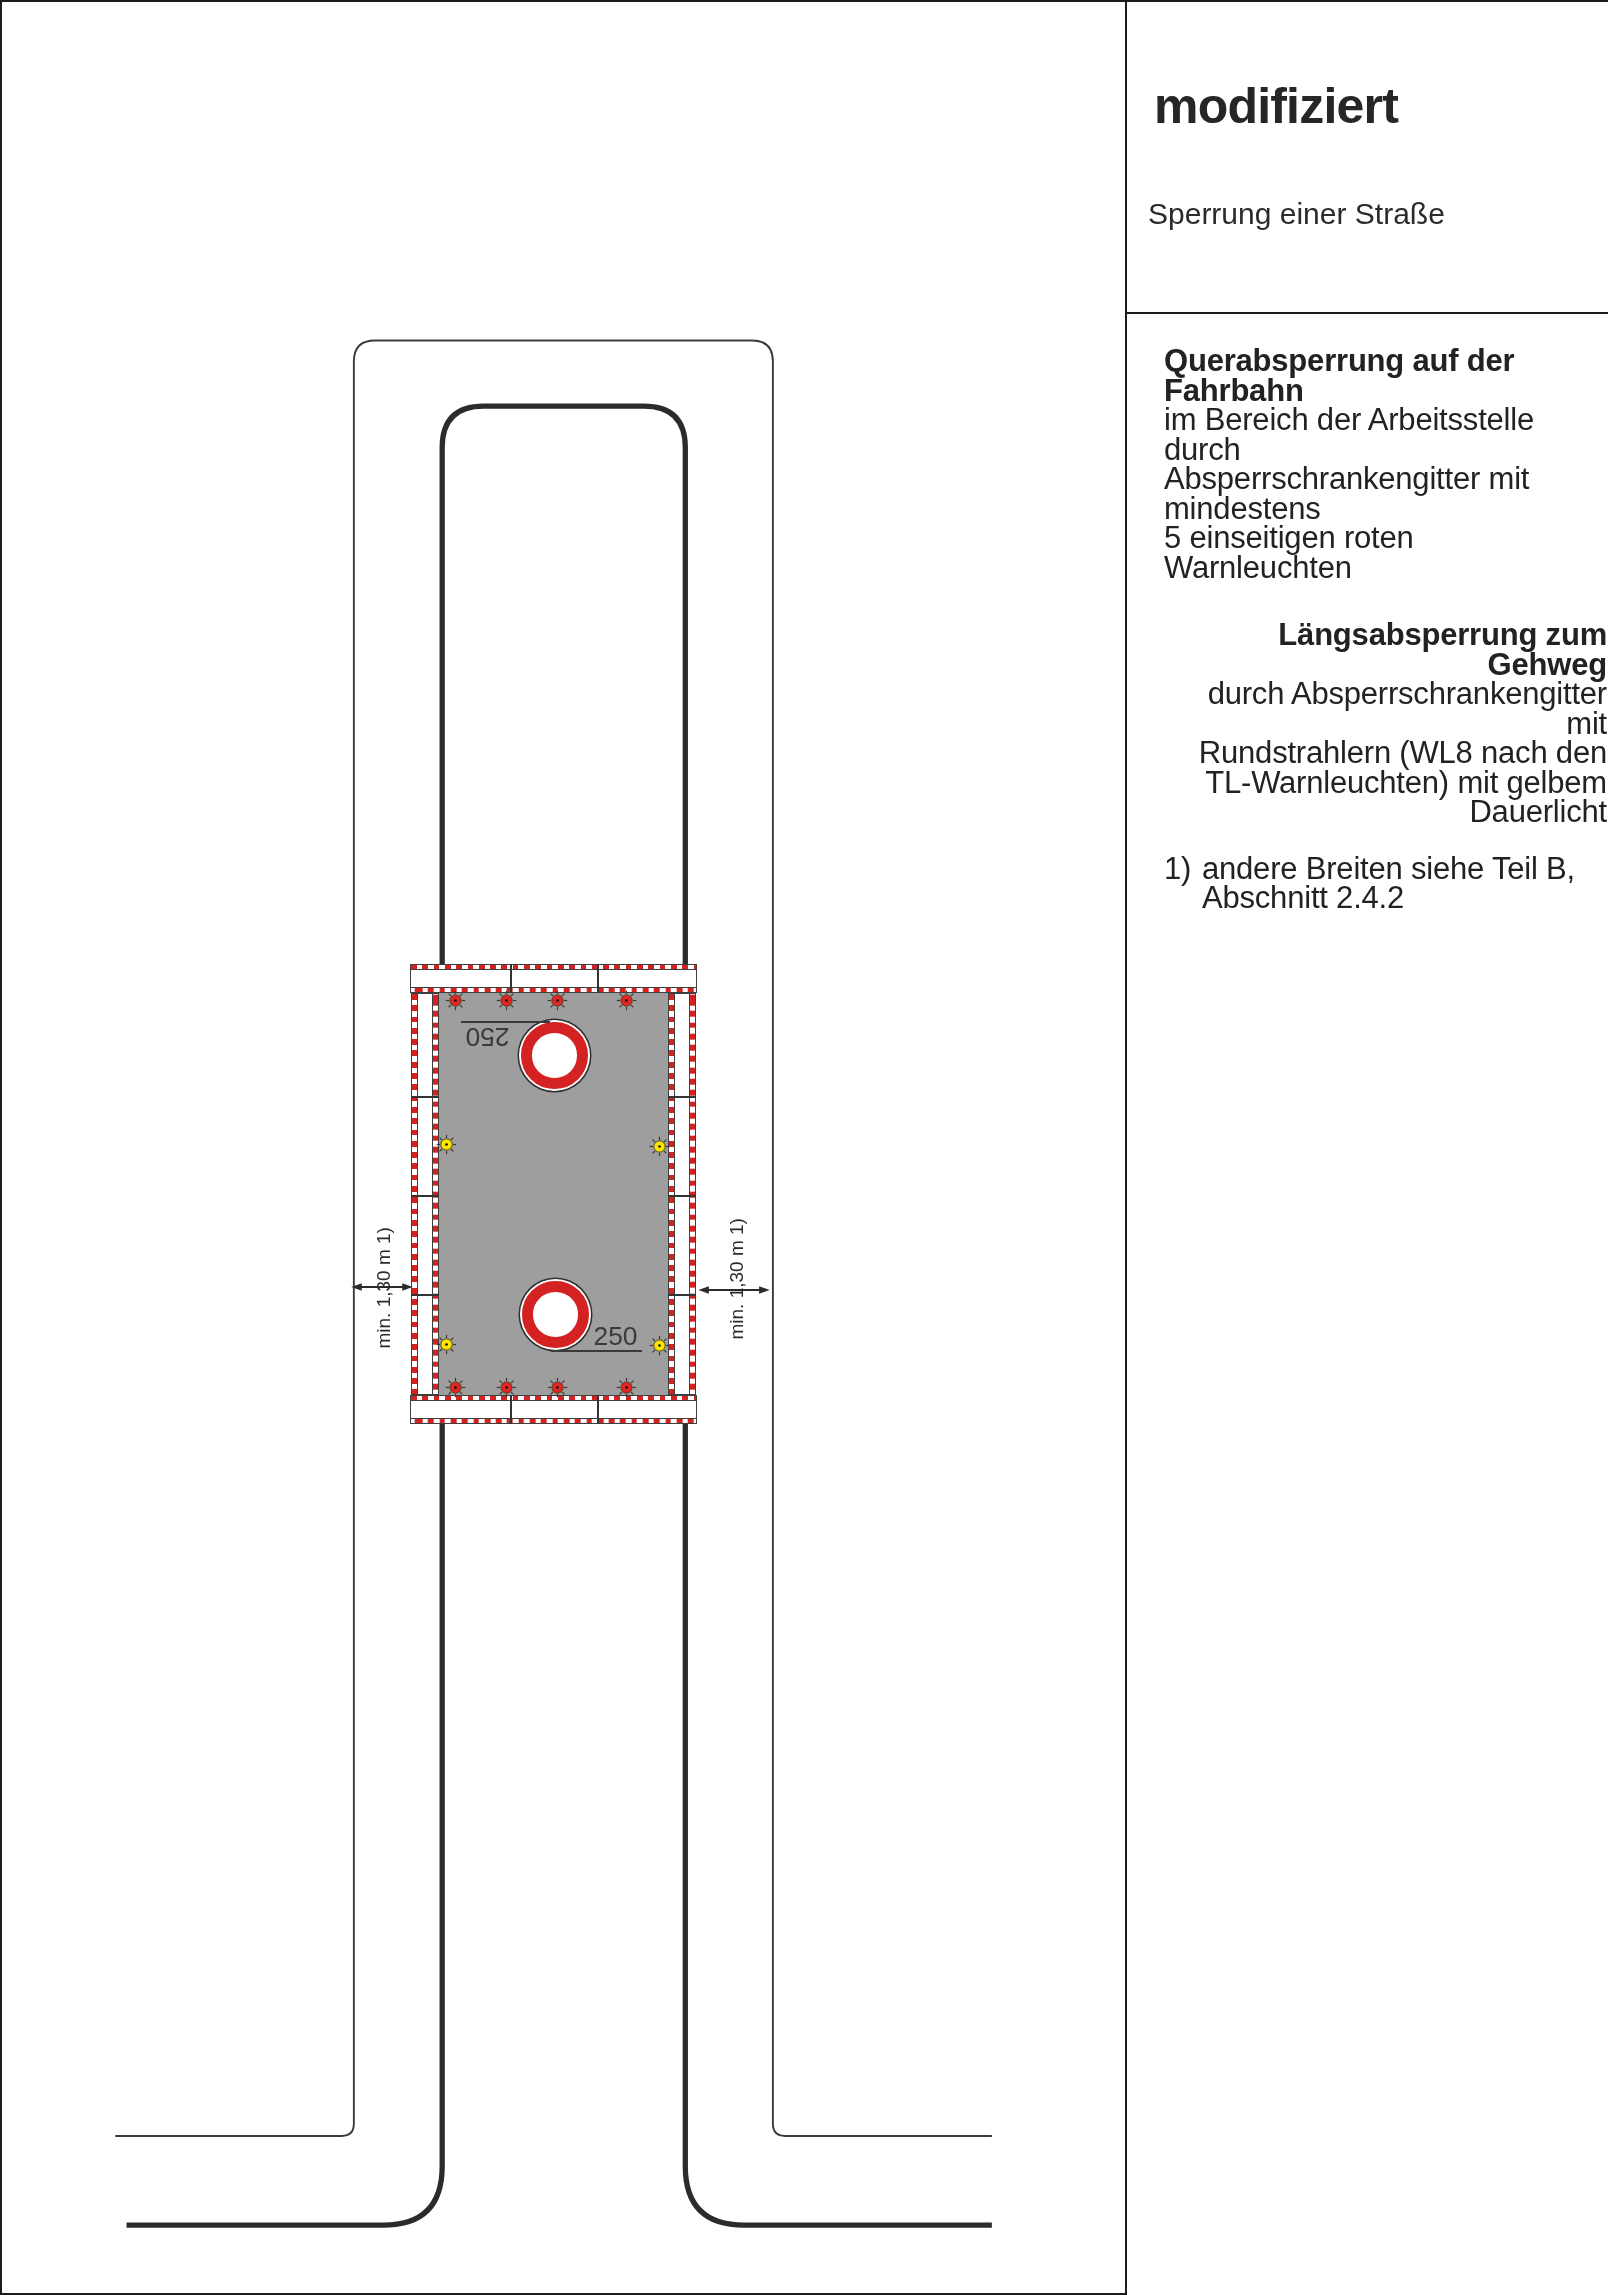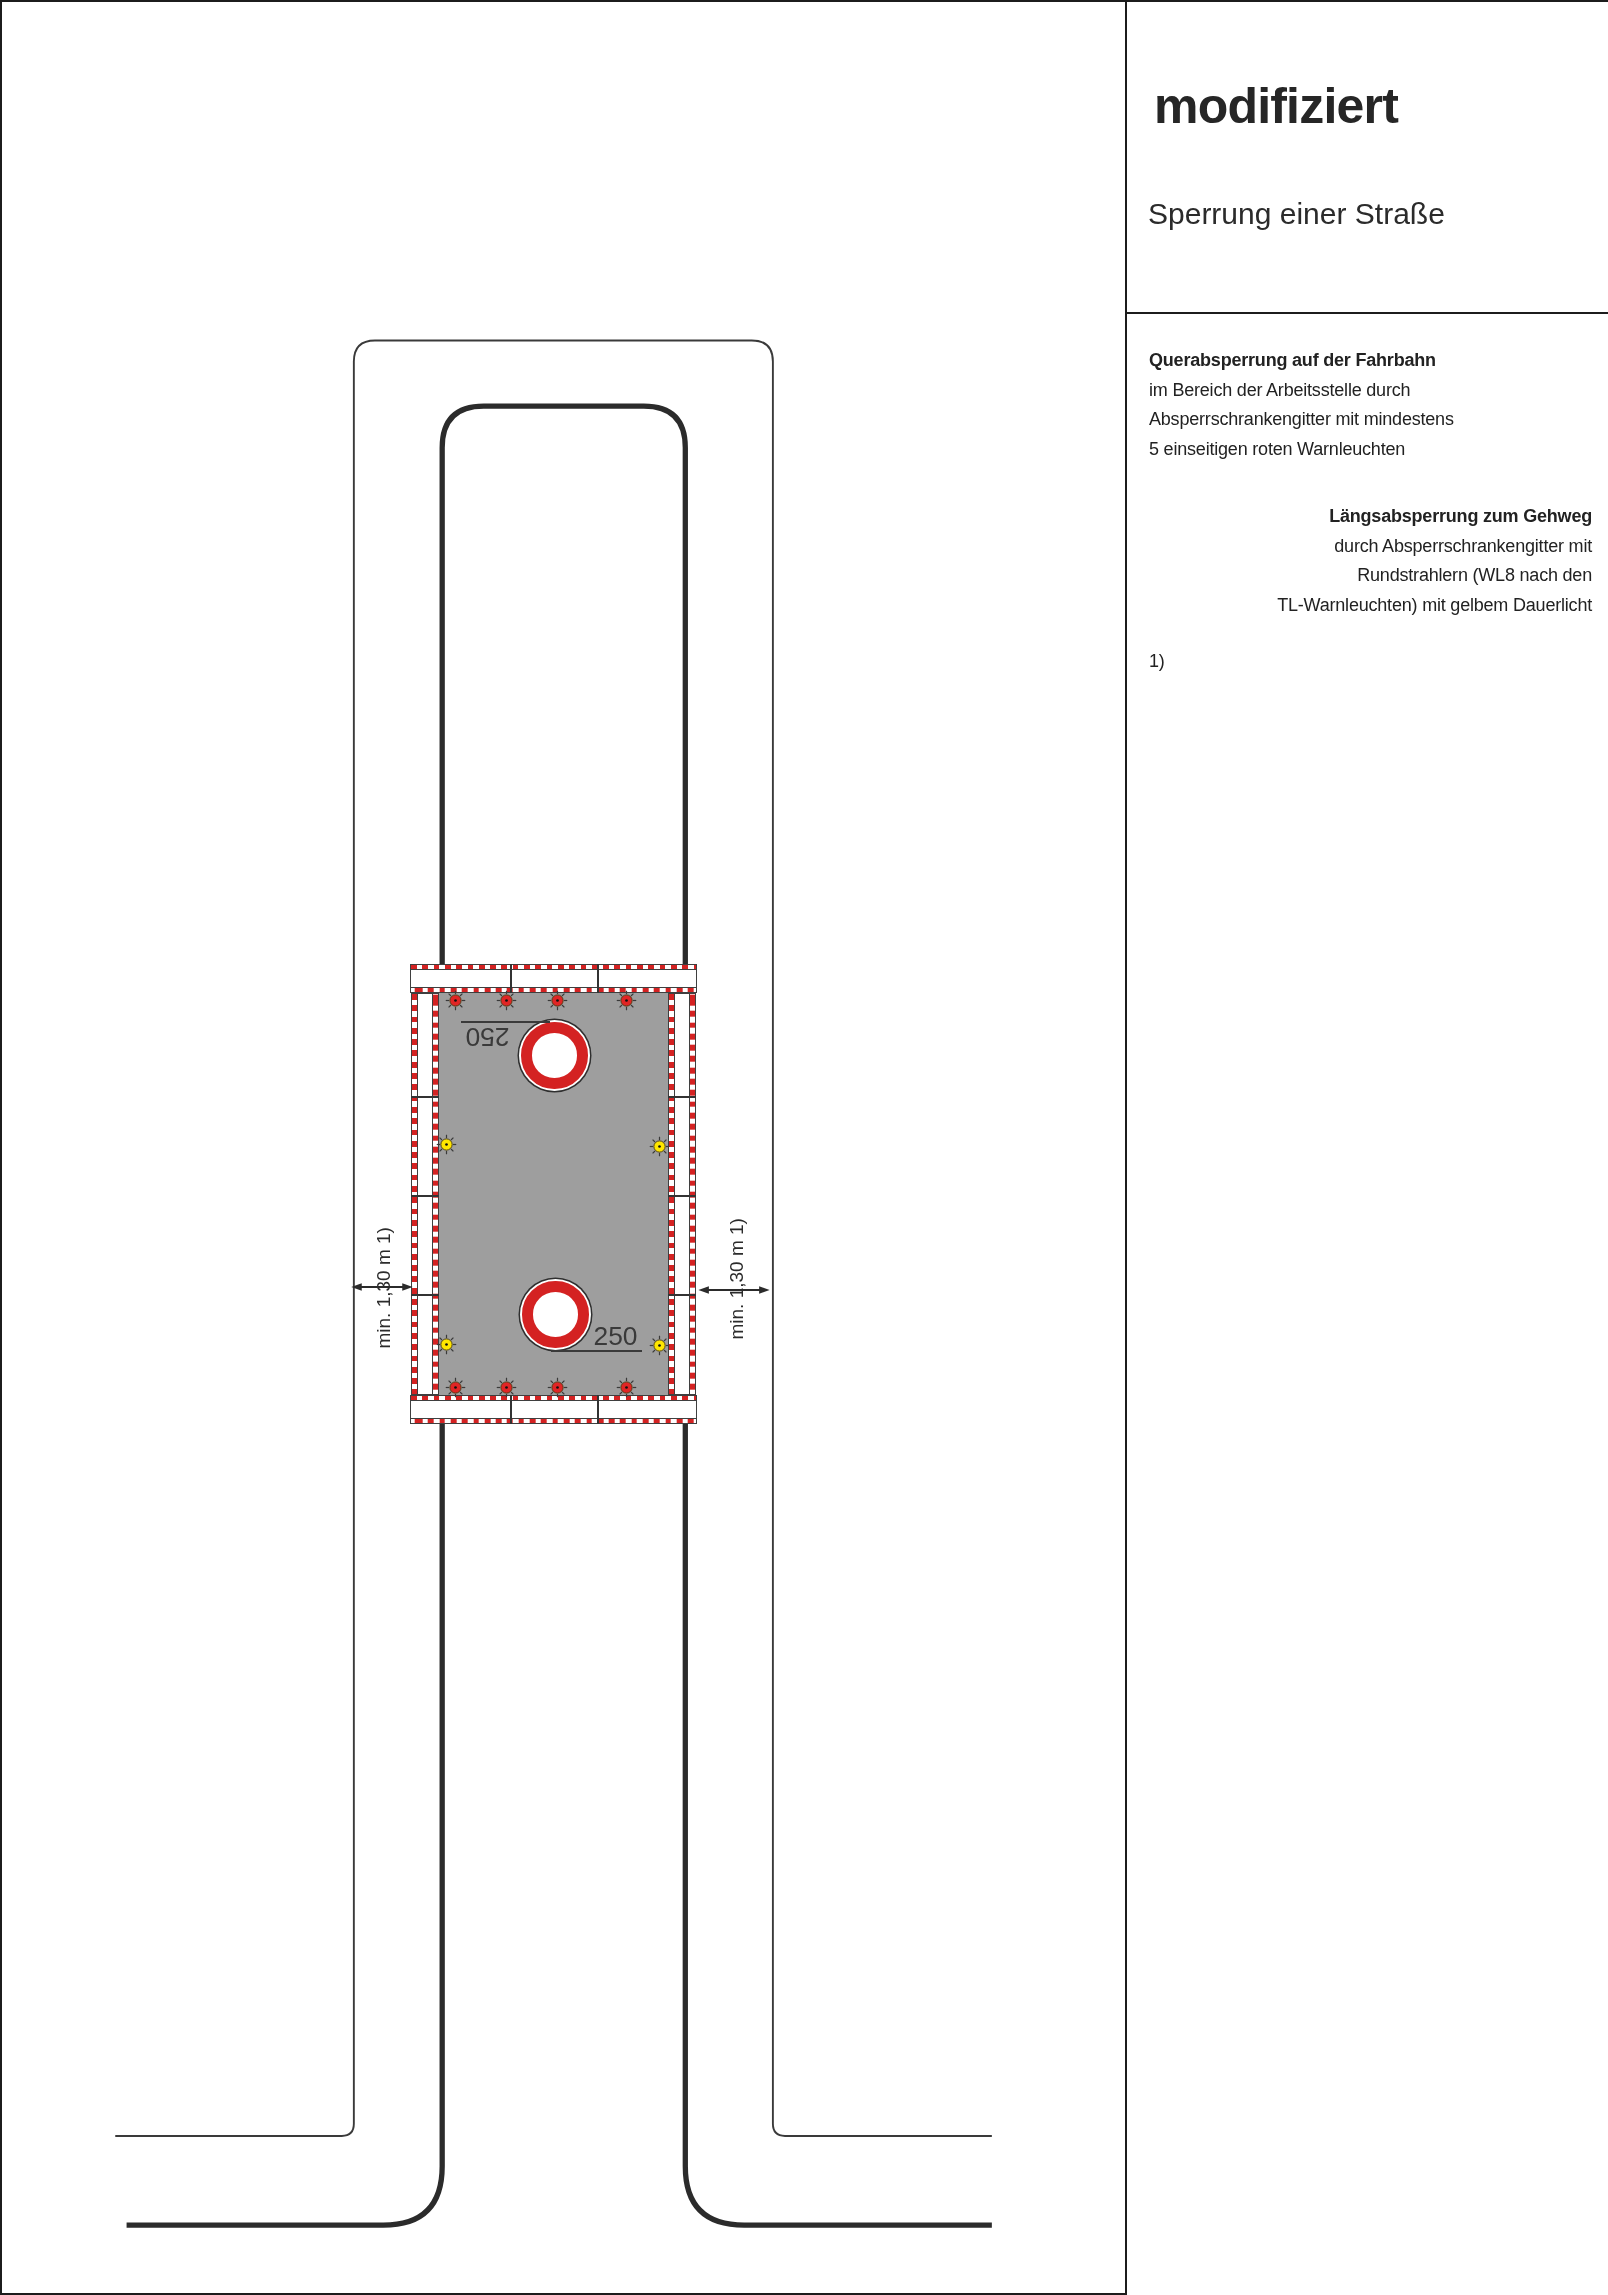--- a/index.html
+++ b/index.html
@@ -56,21 +56,21 @@
   .dim-text { position:absolute; width:128px; height:19.6px; font-size:19px; line-height:19.6px; color:#2b2b2b; text-align:center; transform:rotate(-90deg); white-space:nowrap; }
   .dim-text.left { left:318px; top:1276px; }
   .dim-text.right { left:671px; top:1267px; }
 
   
   .panel { position:absolute; left:1123px; top:0; width:485px; height:2295px; border-left:2.3px solid #1c1c1c; background:#fff; }
   .panel-title { position:absolute; left:27px; top:10.6px; font-size:50px; font-weight:bold; line-height:62px; letter-spacing:-0.8px; color:#262626; }
   .panel-subtitle { position:absolute; left:21px; top:195px; font-size:30px; color:#2b2b2b; }
   .panel-divider { position:absolute; left:0; top:310px; width:100%; height:2.3px; background:#1c1c1c; }
 
-  .notes { position:absolute; left:22px; top:344px; width:443px; font-size:18px; line-height:29.5px; letter-spacing:-0.2px; color:#222; }
+  .notes { position:absolute; left:37px; top:344px; width:443px; font-size:31px; line-height:29.5px; letter-spacing:-0.2px; color:#222; }
   .notes .heading { font-weight:bold; }
   .notes .para2 { margin-top:38px;text-align:right; }
   .footnote { margin-top:27px; display:flex; }
   .footnote .marker { width:38px; flex:0 0 38px; }
 </style>
 </head>
 <body>
 
 <div class="page">
 
@@ -212,19 +212,23 @@
         <div>5 einseitigen roten Warnleuchten</div>
       </div>
       <div class="para2">
         <div class="heading">Längsabsperrung zum Gehweg</div>
         <div>durch Absperrschrankengitter mit</div>
         <div>Rundstrahlern (WL8 nach den</div>
         <div>TL-Warnleuchten) mit gelbem Dauerlicht</div>
       </div>
       <div class="footnote">
         <div class="marker">1)</div>
+        <div>
+          <div>andere Breiten siehe Teil B,</div>
+          <div>Abschnitt 2.4.2</div>
+        </div>
       </div>
     </div>
 
   </div>
 
 </div>
 
 
 </body></html>

